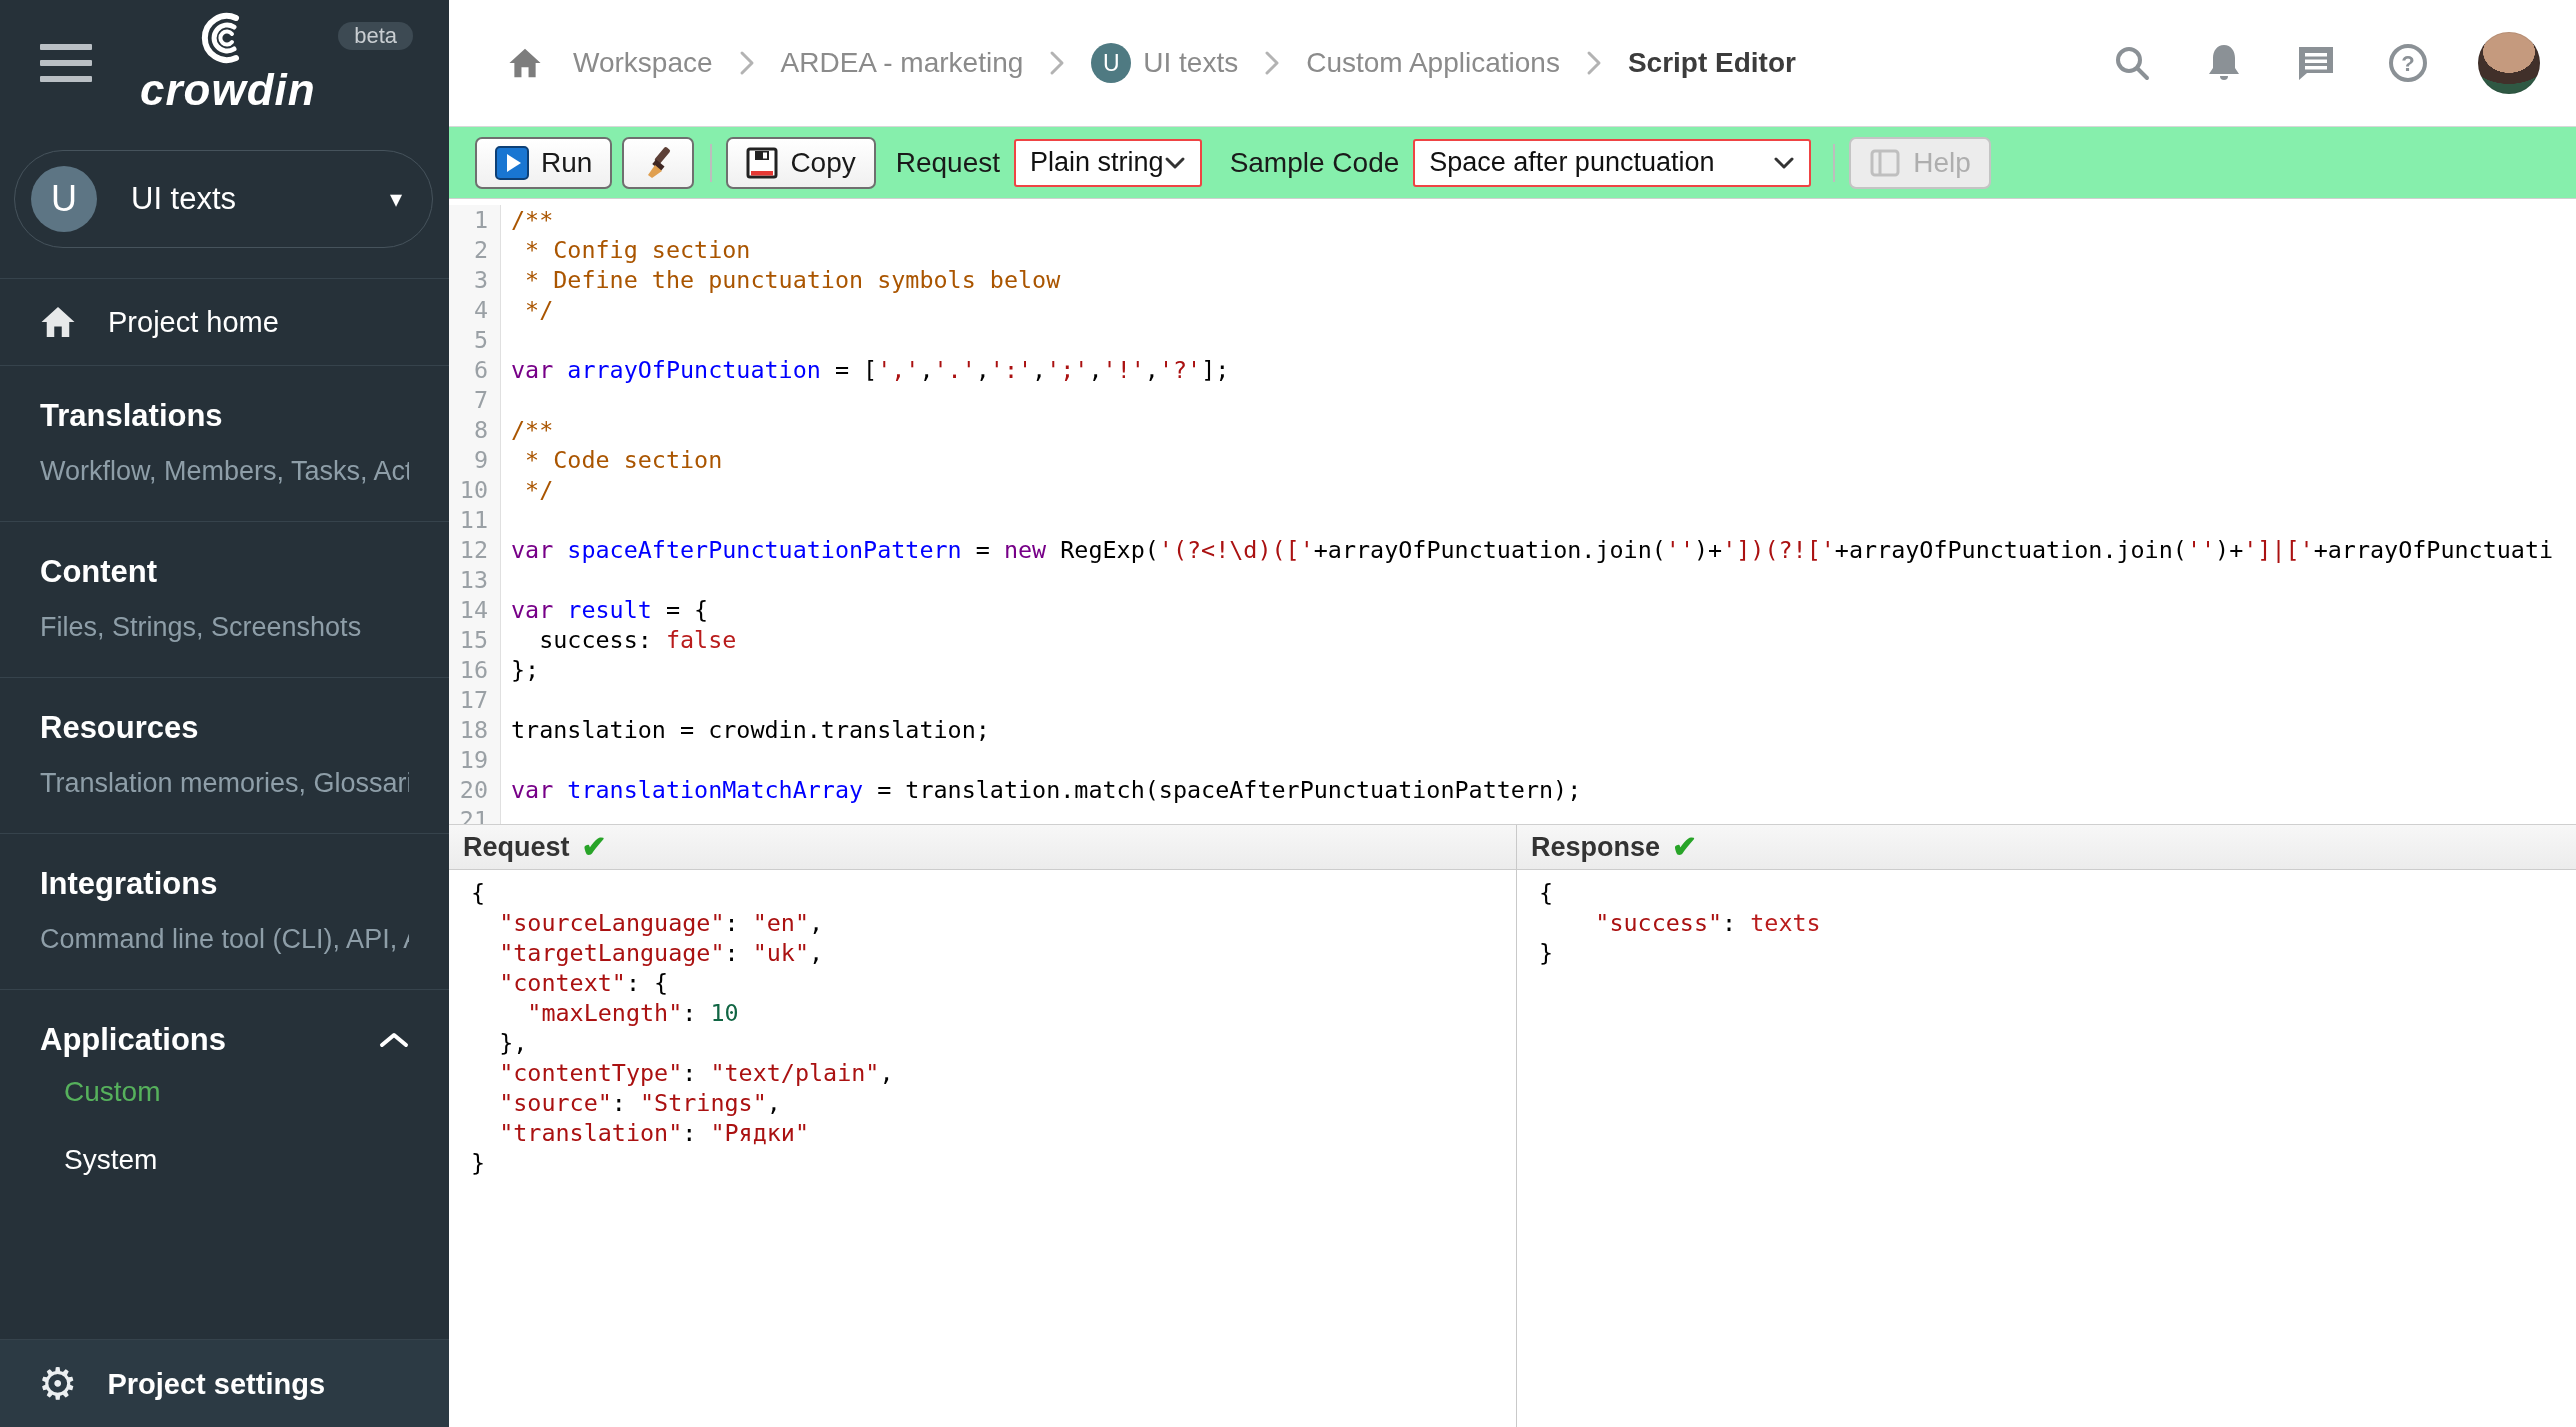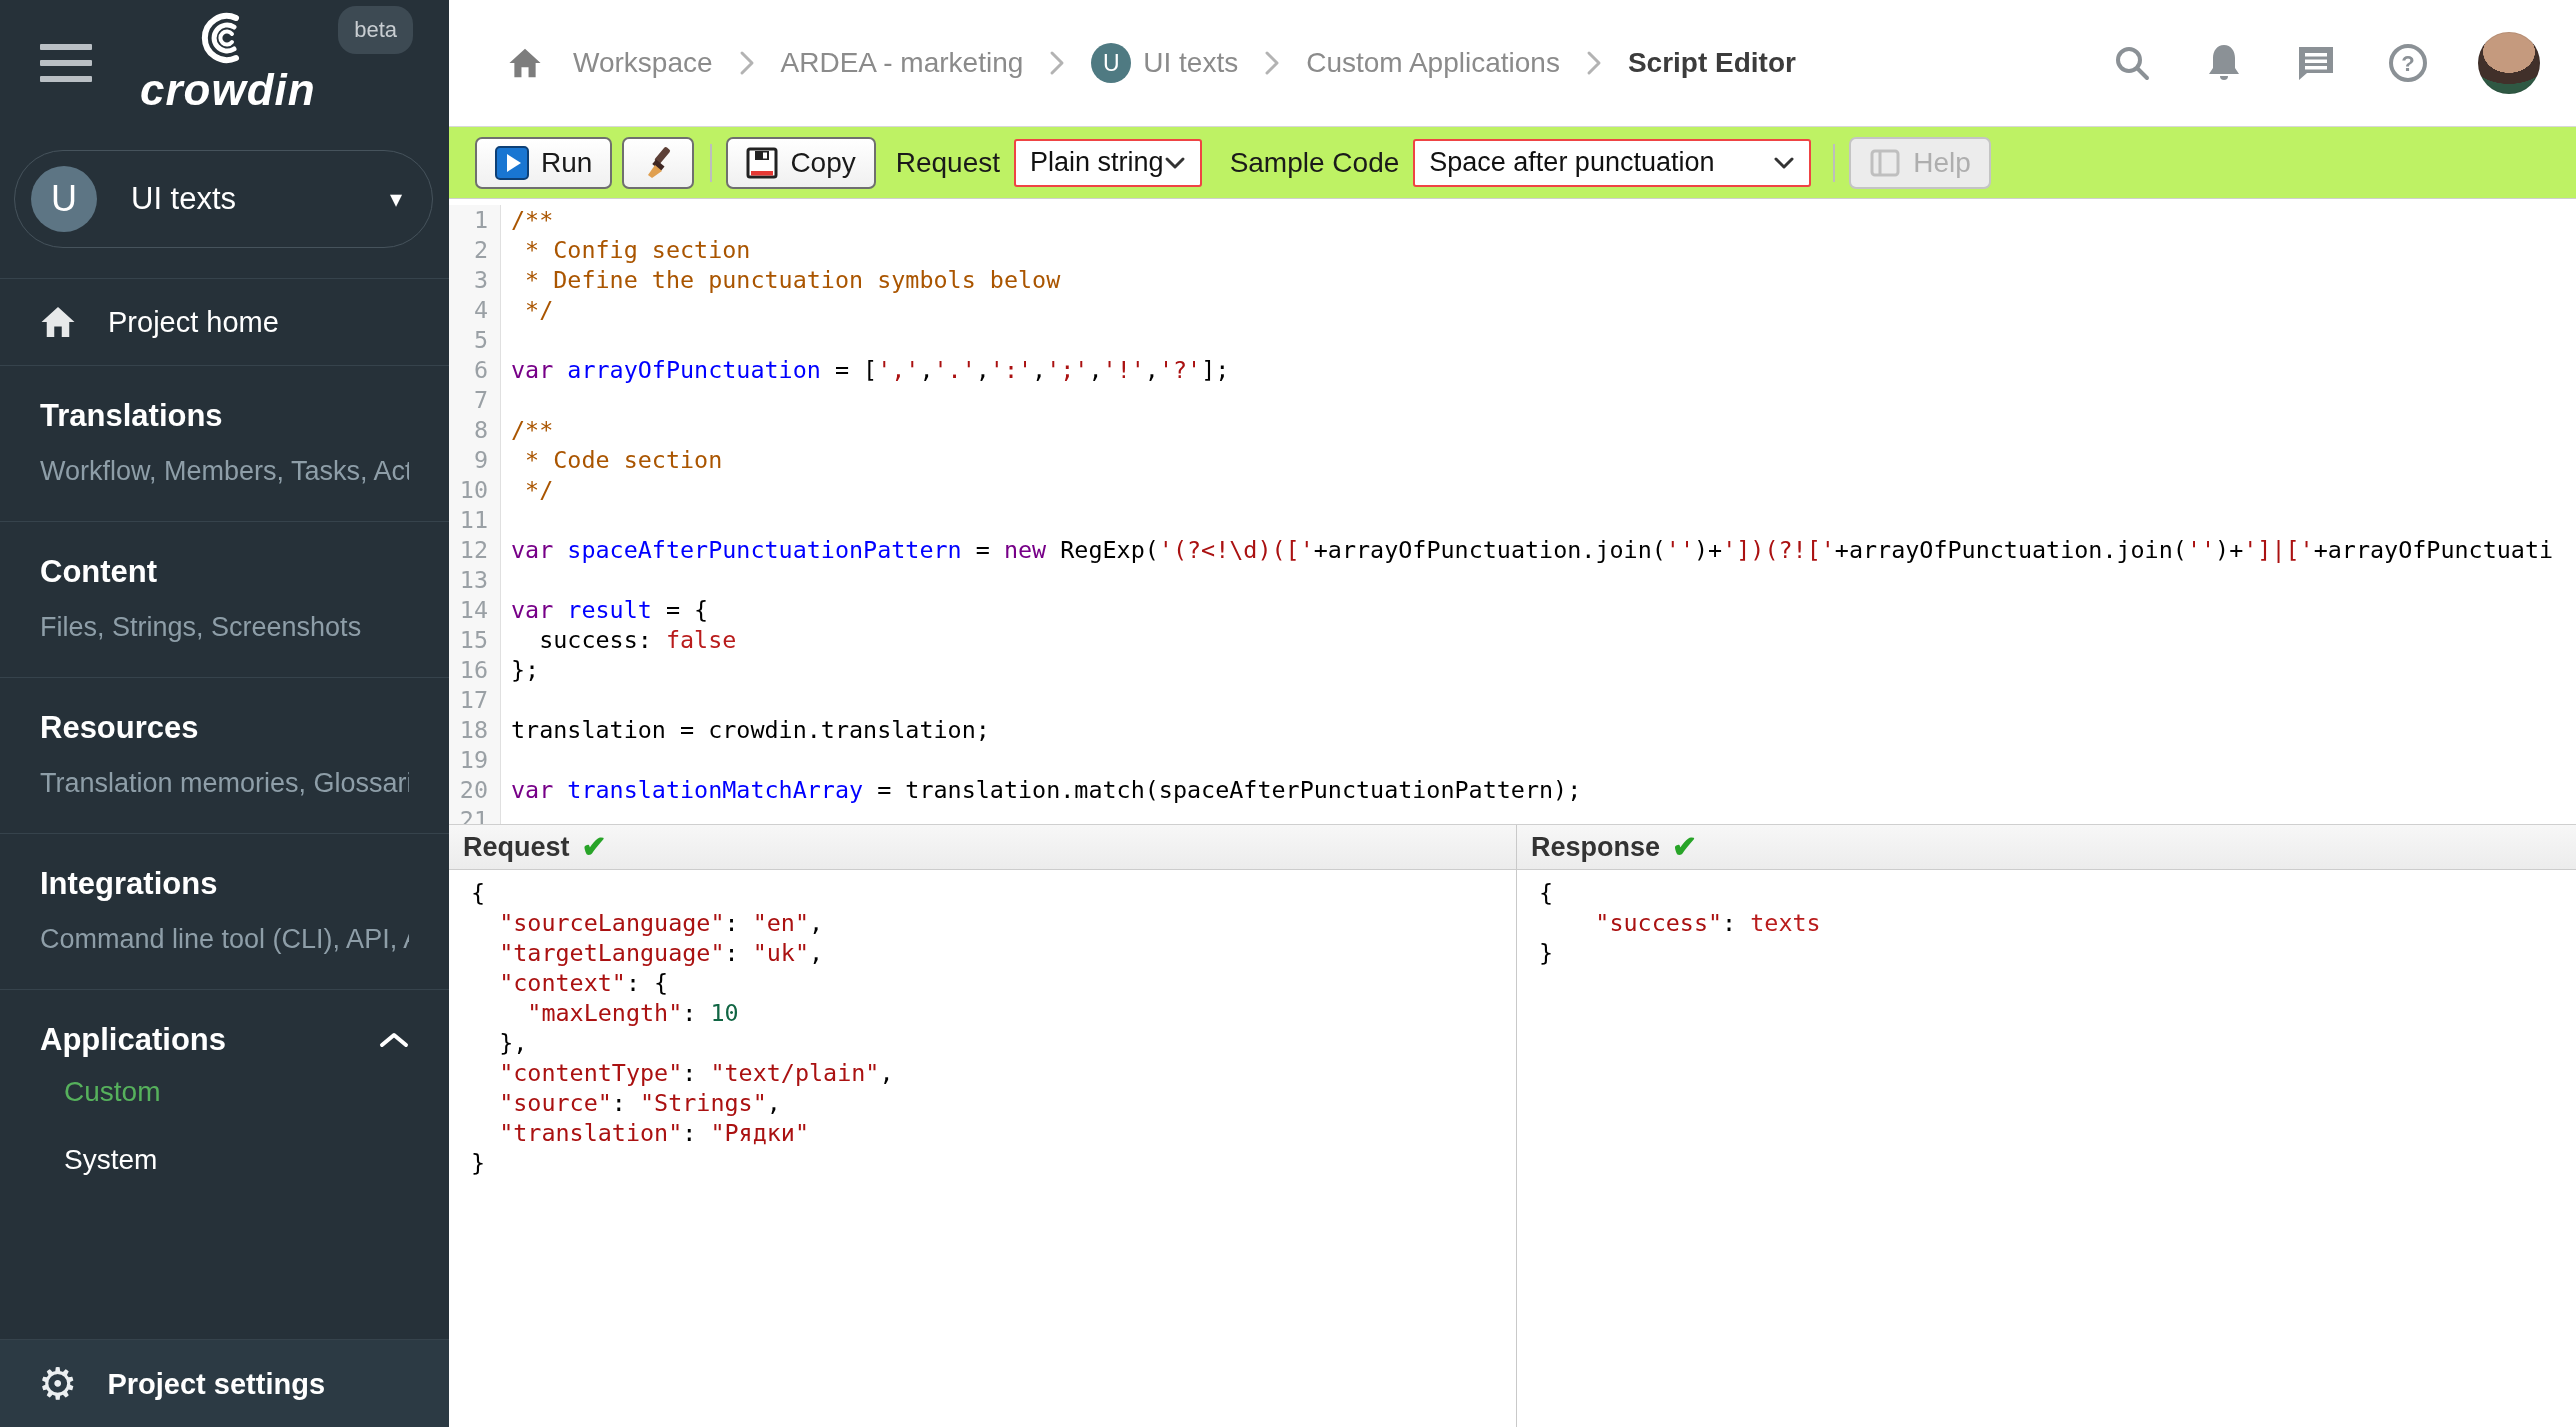--- a/index.html
+++ b/index.html
@@ -8,22 +8,22 @@
   .app { display:flex; width:100%; height:100%; }
 
   
   .sidebar { width:449px; min-width:449px; height:100%; background:#263139; color:#fff;
              display:flex; flex-direction:column; overflow:hidden; }
   .side-top { height:126px; position:relative; display:flex; align-items:center; padding-left:40px; }
   .hamburger { width:52px; height:38px; display:flex; flex-direction:column; justify-content:space-between; cursor:pointer; }
   .hamburger span { display:block; height:6px; background:#b9bfc4; border-radius:1px; }
   .logo-wrap { display:flex; align-items:center; margin-left:38px;flex-direction:column; }
   .logo-text { font-size:44px; font-weight:bold; font-style:italic; letter-spacing:1px; color:#fff; margin-left:10px; }
-  .beta-pill { position:absolute; top:6px; right:36px; background:#3d4a53; color:#c9ced2;
-               font-size:22px; padding:11px 16px; border-radius:18px; }
+  .beta-pill { position:absolute; top:22px; right:36px; background:#3d4a53; color:#c9ced2;
+               font-size:22px; padding:1px 16px; border-radius:18px; }
   .proj-pill { margin:24px 16px 30px 14px; height:98px; border:1px solid #46535c; border-radius:52px;
                display:flex; align-items:center; padding:0 30px 0 16px; cursor:pointer; }
   .proj-avatar { width:66px; height:66px; border-radius:50%; background:#5d7584; color:#fff;
                  display:flex; align-items:center; justify-content:center; font-size:36px; }
   .proj-name { flex:1; margin-left:34px; font-size:31px; font-weight:500; }
   .caret-down { color:#fff; font-size:24px; }
   .divider { height:1px; background:#36434c; width:100%; flex:none; }
   .nav-row { display:flex; align-items:center; gap:32px; padding:26px 0 26px 40px; cursor:pointer; }
   .nav-row .label { font-size:29px; font-weight:500; color:#fff; }
   .nav-section { padding:32px 40px 34px 40px; cursor:pointer; }
@@ -53,21 +53,21 @@
   .top-icons { display:flex; align-items:center; gap:48px; }
   .tool-icon { width:44px; height:44px; display:flex; align-items:center; justify-content:center; cursor:pointer; }
   .avatar { width:62px; height:62px; border-radius:50%; cursor:pointer;
             background:
               radial-gradient(ellipse 42% 34% at 50% 32%, #c59a7e 0 99%, transparent 100%),
               radial-gradient(ellipse 74% 58% at 50% 26%, #41302a 0 99%, transparent 100%),
               linear-gradient(#cfc5b5 0 52%, #2f5843 52% 100%);
             box-shadow: inset 0 0 0 1px rgba(0,0,0,.08); }
 
   
-  .toolbar { height:73px; min-height:73px; background:#bef264; border-top:1px solid #d8d8d8;
+  .toolbar { height:73px; min-height:73px; background:#86efac; border-top:1px solid #d8d8d8;
              border-bottom:1px solid #cfcfcf; display:flex; align-items:center; padding-left:26px; }
   .btn { height:52px; display:flex; align-items:center; gap:12px; padding:0 18px;
          background:linear-gradient(#ffffff,#f0f0f0); border:2px solid #6f6f6f; border-radius:7px;
          font-size:28px; color:#1a1a1a; cursor:pointer; margin-right:10px; }
   .btn.icon-only { padding:0 16px; }
   .btn.disabled { background:#ececec; border-color:#c4c4c4; color:#aeaeae; cursor:default; }
   .vsep { width:2px; height:38px; background:#bdbdbd; margin:0 14px 0 6px; }
   .ctl-label { font-size:28px; color:#1a1a1a; margin:0 14px 0 10px; }
   .select { height:48px; background:#fff; border:2px solid #ef4444; border-radius:3px;
             display:flex; align-items:center; padding:0 14px; font-size:27px; color:#111;

